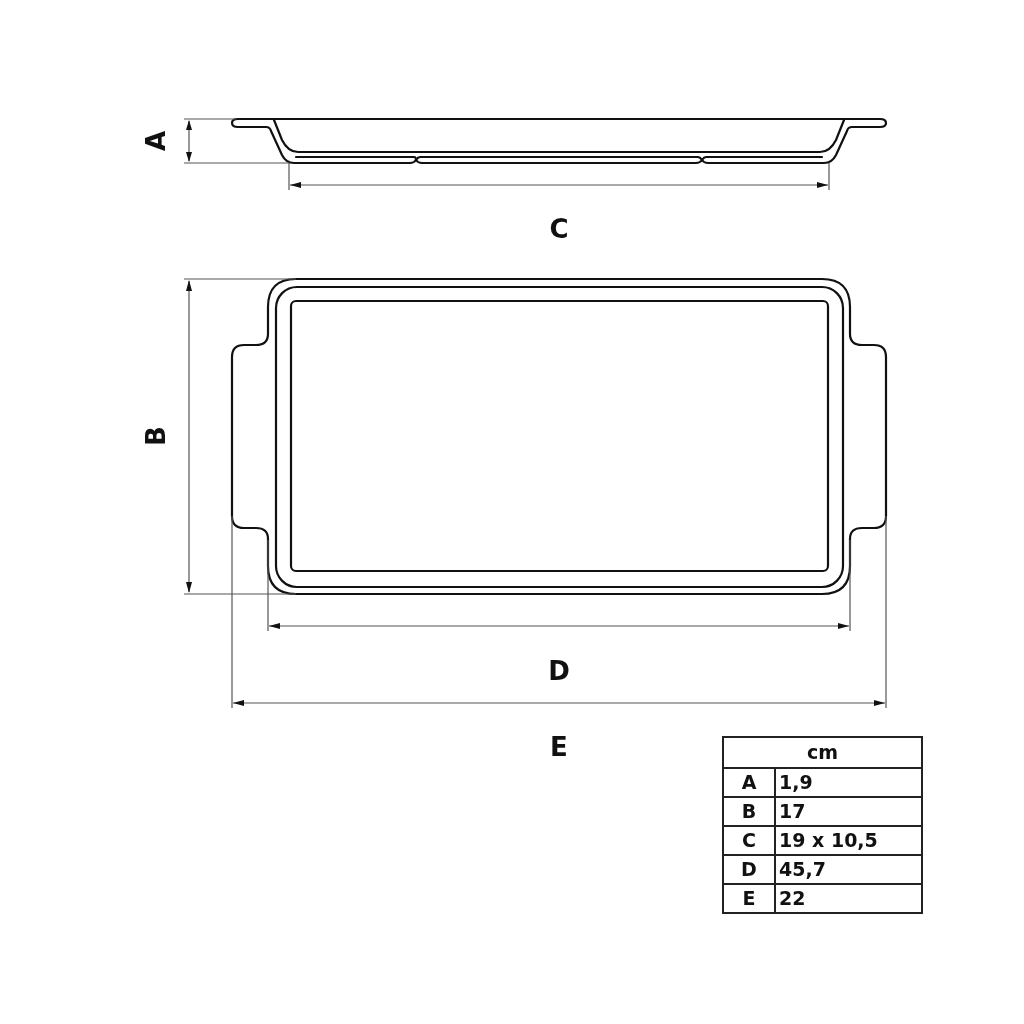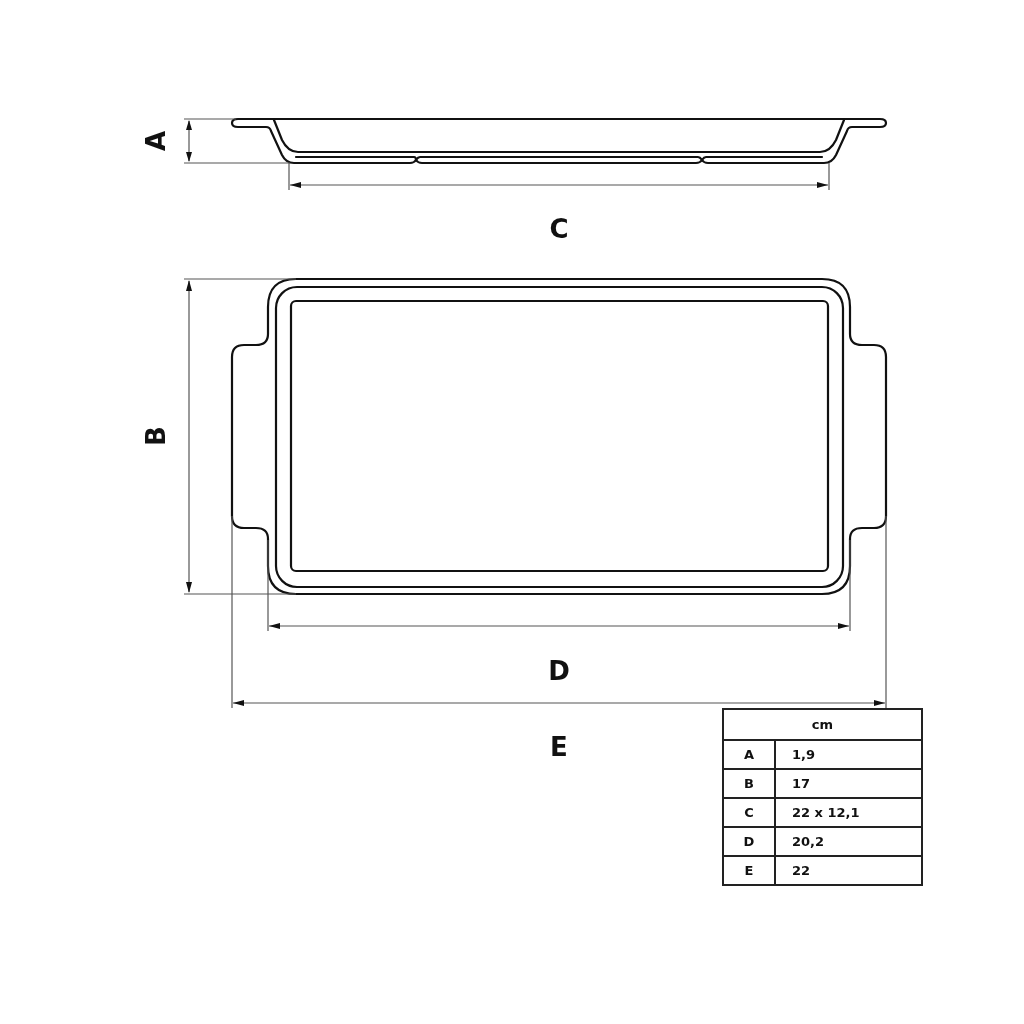--- a/index.html
+++ b/index.html
@@ -2,25 +2,25 @@
 <html><head>
 <meta charset="utf-8">
 <style>
   html, body { margin: 0; padding: 0; background: #ffffff; }
   body { width: 1024px; height: 1024px; position: relative; overflow: hidden; font-family: "DejaVu Sans", sans-serif; }
   #drawing { position: absolute; left: 0; top: 0; width: 1024px; height: 1024px; }
   .outline { fill: none; stroke: #111111; stroke-width: 2.2; stroke-linejoin: round; stroke-linecap: round; }
   .dim { fill: none; stroke: #555555; stroke-width: 1.2; }
   .arrow { fill: #111111; stroke: none; }
   .label { font-family: "DejaVu Sans", sans-serif; font-weight: bold; font-size: 26px; fill: #111111; }
-  #spec-table { position: absolute; left: 722px; top: 708px; width: 201px; border-collapse: collapse; font-family: "DejaVu Sans", sans-serif; font-weight: bold; font-size: 13px; color: #111111; }
+  #spec-table { position: absolute; left: 722px; top: 736px; width: 201px; border-collapse: collapse; font-family: "DejaVu Sans", sans-serif; font-weight: bold; font-size: 19px; color: #111111; }
   #spec-table td, #spec-table th { border: 2px solid #222222; height: 27px; padding: 0; line-height: 27px; }
   #spec-table th { text-align: center; font-weight: bold; height: 29px; }
   #spec-table td.key { width: 50px; text-align: center; }
-  #spec-table td.val { text-align: left; padding-left: 16px; }
+  #spec-table td.val { text-align: left; padding-left: 3px; }
 </style>
 </head>
 <body>
 
 <svg id="drawing" viewBox="0 0 1024 1024" xmlns="http://www.w3.org/2000/svg">
 
   <g>
 
     <path class="outline" d="M 238 119 L 880 119 Q 886 119 886 123 Q 886 127 880 127 L 852 127
          Q 848 127 847 131 L 836 155 Q 832 163 824 163
@@ -93,24 +93,24 @@
     <tr>
       <td class="key">A</td>
       <td class="val">1,9</td>
     </tr>
     <tr>
       <td class="key">B</td>
       <td class="val">17</td>
     </tr>
     <tr>
       <td class="key">C</td>
-      <td class="val">22 x 12,1</td>
+      <td class="val">19 x 10,5</td>
     </tr>
     <tr>
       <td class="key">D</td>
-      <td class="val">20,2</td>
+      <td class="val">45,7</td>
     </tr>
     <tr>
       <td class="key">E</td>
       <td class="val">22</td>
     </tr>
   </tbody>
 </table>
 
 </body></html>

